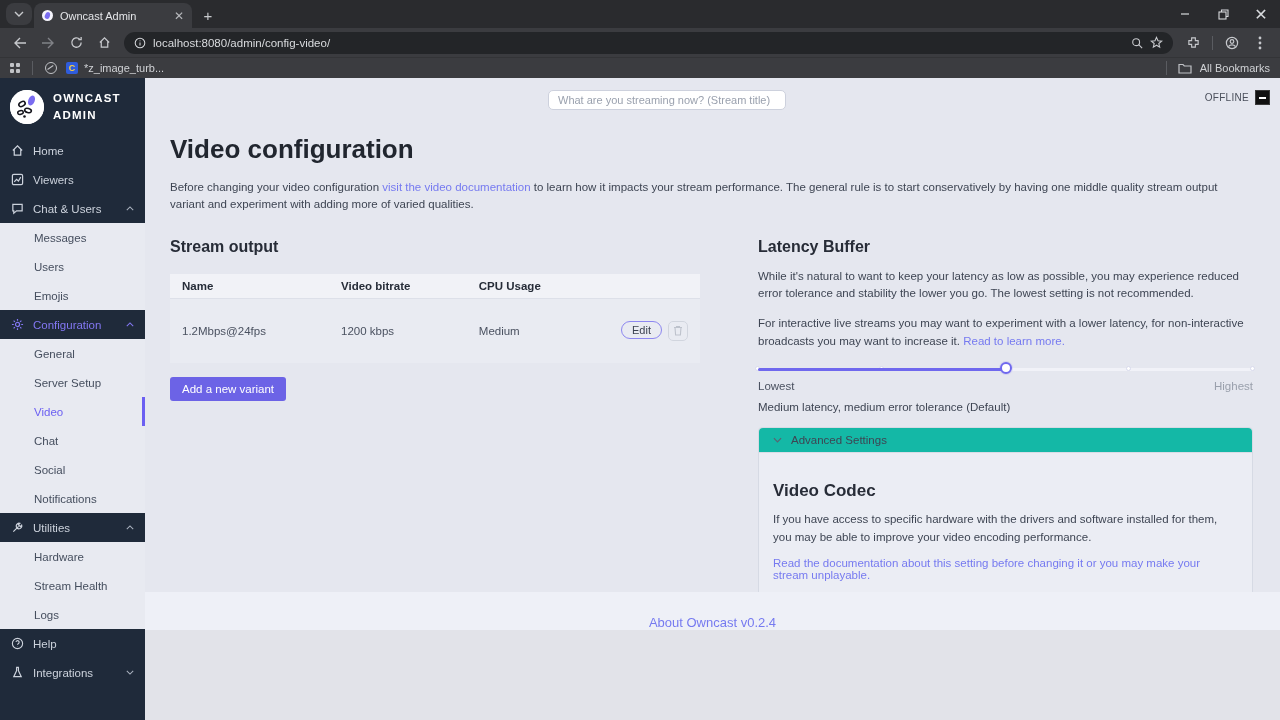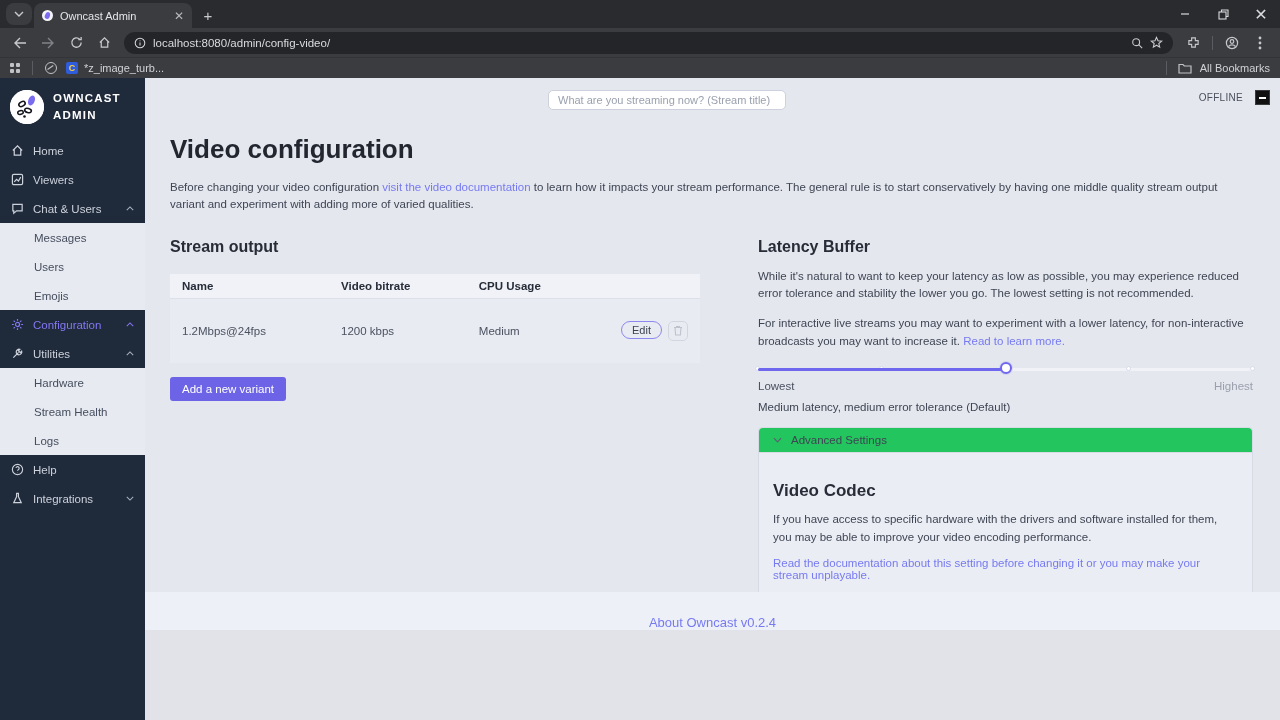--- a/index.html
+++ b/index.html
@@ -50,21 +50,21 @@
   .submenu { background:#e8eaf1; color:#454e5e; }
   .submenu-item { height:29px; display:flex; align-items:center; padding-left:34px; cursor:pointer; position:relative; }
   .submenu-item.selected { color:#6b5ff2; }
   .submenu-item.selected::after { content:""; position:absolute; right:0; top:0; bottom:0; width:3px; background:#6b5ff2; }
 
   .content { flex:1; display:flex; flex-direction:column; min-width:0; background:#e5e7ef; }
   .main-area { height:514px; flex:none; position:relative; overflow:hidden; }
   .content-header { height:34px; position:relative; }
   .stream-title-input { position:absolute; left:403px; top:12px; width:238px; height:20px; background:#fff; border:1px solid #cdd1dd; border-radius:5px; font-size:11px; color:#3e4553; padding:0 9px; font-family:inherit; }
   .stream-title-input::placeholder { color:#9aa1ae; }
-  .status-wrap { position:absolute; right:10px; top:12px; display:flex; align-items:center; gap:12px; }
+  .status-wrap { position:absolute; right:10px; top:12px; display:flex; align-items:center; gap:6px; }
   .status-text { font-size:10px; color:#4a4f5b; letter-spacing:.3px; }
   .status-thumb { width:15px; height:15px; background:#111; border:1px solid #3a3a3a; display:flex; align-items:center; justify-content:center; }
   .status-thumb span { width:7px; height:2px; background:#fff; display:block; }
 
   .page-title { font-size:26px; font-weight:bold; color:#21262f; margin:22px 0 0 25px; }
   .intro { margin:14px 27px 0 25px; font-size:11.5px; color:#3e4553; line-height:1.5; }
   a.lnk { color:#767af0; text-decoration:none; cursor:pointer; }
 
   .columns { display:flex; gap:26px; margin:24px 27px 0 25px; }
   .col-left { width:530px; flex:none; }
@@ -84,21 +84,21 @@
   .slider-rail { position:absolute; left:0; right:0; top:5px; height:3px; background:#f1f2f8; border-radius:2px; }
   .slider-fill { position:absolute; left:0; top:5px; height:3px; background:#6f68ee; border-radius:2px; }
   .slider-dot { position:absolute; top:-2px; width:5px; height:5px; margin-left:-3px; border-radius:50%; background:#fff; border:1px solid #d8daec; }
   .slider-handle { position:absolute; top:-1px; width:12px; height:12px; margin-left:-6px; border-radius:50%; background:#fff; border:2px solid #6f68ee; box-shadow:0 0 0 1px rgba(111,104,238,.15); }
   .slider-labels { display:flex; justify-content:space-between; font-size:11.5px; margin-top:5px; }
   .slider-labels .lo { color:#4a5160; }
   .slider-labels .hi { color:#9aa0ac; }
   .lat-desc { font-size:11.5px; color:#3e4553; margin-top:9px; }
 
   .adv-panel { margin-top:14px; border:1px solid #d6dae4; border-radius:4px; background:#ebedf4; }
-  .adv-header { display:flex; align-items:center; gap:9px; padding:6px 14px; font-size:11.5px; color:#3e4553; border-bottom:1px solid #d9dce6; background:#22c55e; border-radius:4px 4px 0 0; cursor:pointer; }
+  .adv-header { display:flex; align-items:center; gap:9px; padding:6px 14px; font-size:11.5px; color:#3e4553; border-bottom:1px solid #d9dce6; background:#14b8a6; border-radius:4px 4px 0 0; cursor:pointer; }
   .adv-body { padding:10px 14px 18px 14px; }
   .codec-heading { font-size:17px; font-weight:bold; color:#272c37; margin-top:18px; }
   .codec-p { font-size:11.5px; color:#3e4553; line-height:1.55; margin-top:10px; }
   .codec-link { display:block; font-size:11.5px; margin-top:11px; }
 
   .footer { height:38px; flex:none; background:#eef0f7; display:flex; align-items:flex-end; justify-content:center; font-size:13px; }
   .below { flex:1; background:#e2e3e9; }
 
   svg.i { display:block; }
 </style>
@@ -279,20 +279,28 @@
               <circle cx="7" cy="7" r="2.2"></circle>
               <path d="M7 1 V3 M7 11 V13 M1 7 H3 M11 7 H13 M2.8 2.8 L4.2 4.2 M9.8 9.8 L11.2 11.2 M11.2 2.8 L9.8 4.2 M4.2 9.8 L2.8 11.2"></path>
             </svg>
           </span>
         <span>Configuration</span>
         <span class="chev">
             <svg class="i" width="8" height="5" viewBox="0 0 10 6">
               <path d="M1 5 L5 1 L9 5" stroke="currentColor" stroke-width="1.3" fill="none"></path>
             </svg>
           </span>
+      </div>
+      <div class="submenu">
+        <div class="submenu-item">General</div>
+        <div class="submenu-item">Server Setup</div>
+        <div class="submenu-item selected">Video</div>
+        <div class="submenu-item">Chat</div>
+        <div class="submenu-item">Social</div>
+        <div class="submenu-item">Notifications</div>
       </div>
 
       <div class="nav-item">
         <span class="ic">
             <svg class="i" width="13" height="13" viewBox="0 0 14 14" fill="none" stroke="currentColor" stroke-width="1.3">
               <path d="M11.5 4.5 a3 3 0 1 1-2-2 L8 4 L10 6 Z M8.2 5.8 L2.5 11.5"></path>
             </svg>
           </span>
         <span>Utilities</span>
         <span class="chev">

